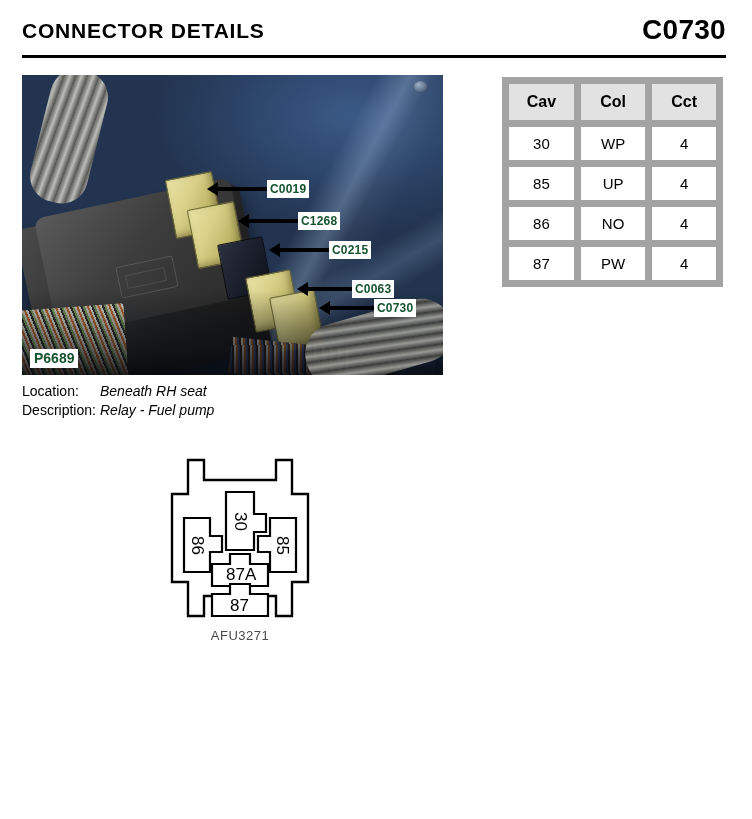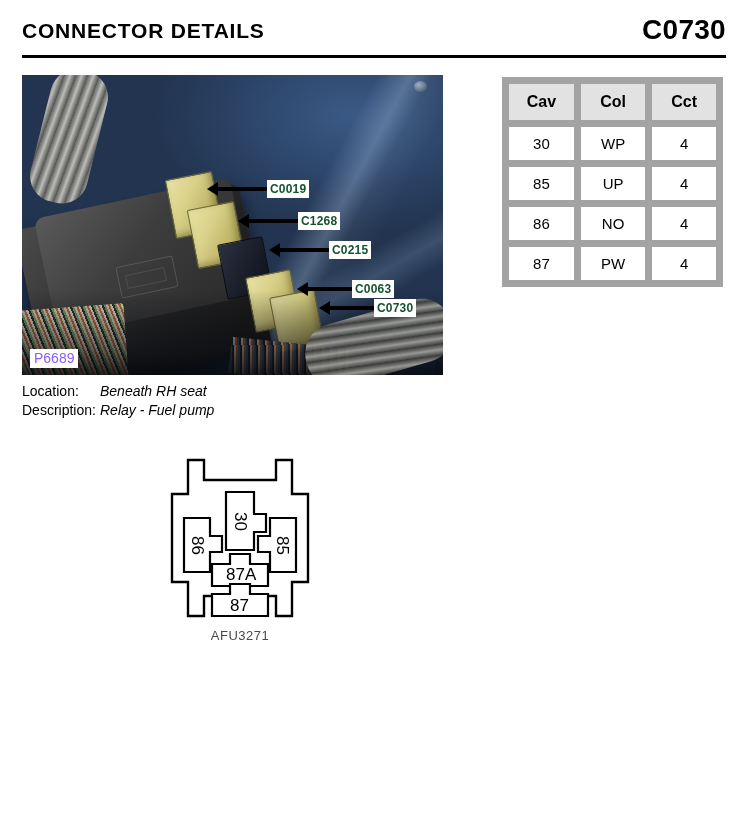--- a/index.html
+++ b/index.html
@@ -223,23 +223,23 @@
 
   .callout .arrow-left { width: 60px; }
   #callout-c0063 .arrow-left { width: 55px; }
   #callout-c0730 .arrow-left { width: 55px; }
 
   #photo-id {
     position: absolute;
     left: 8px;
     top: 274px;
     background: #ffffff;
-    color: #8b5cf6;
+    color: #14532d;
     font-size: 14px;
-    font-weight: normal;
+    font-weight: bold;
     line-height: 17px;
     padding: 1px 4px;
     white-space: nowrap;
   }
 
   
   #cav-table {
     position: absolute;
     left: 502px;
     top: 77px;

